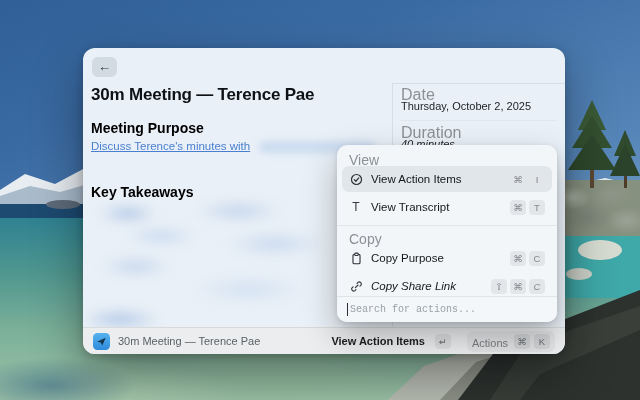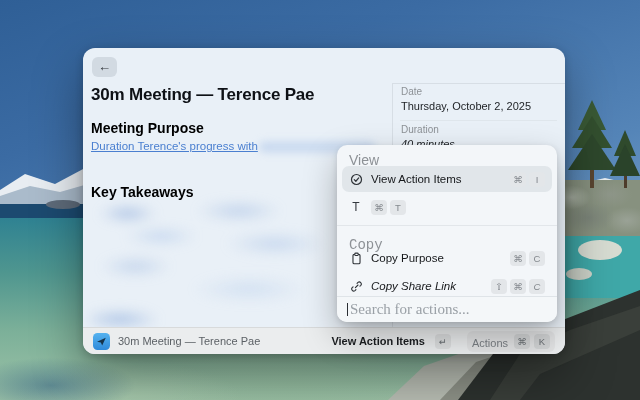--- a/index.html
+++ b/index.html
@@ -52,21 +52,21 @@
       radial-gradient(52px 13px at 28% 28%, rgba(158,188,230,.5), transparent 70%),
       radial-gradient(72px 17px at 72% 34%, rgba(150,180,225,.42), transparent 70%),
       radial-gradient(52px 15px at 18% 52%, rgba(140,172,220,.42), transparent 70%),
       radial-gradient(82px 19px at 62% 70%, rgba(168,196,234,.36), transparent 70%),
       radial-gradient(58px 15px at 12% 94%, rgba(118,156,214,.55), transparent 70%); }
 
   
   .vdiv { position:absolute; left:309px; top:35px; width:1px; height:244px; background:#d7dee5; }
   .hdiv { position:absolute; left:309px; top:35px; width:173px; height:1px; background:#d7dee5; }
   .rowdiv { position:absolute; left:317px; top:72px; width:157px; height:1px; background:#dfe6ec; }
-  .meta-label { position:absolute; left:318px; font-size:10px; color:#8d9196; }
+  .meta-label { position:absolute; left:318px; font-size:16px; color:#8d9196; }
   .meta-value { position:absolute; left:318px; font-size:11px; color:#1d2024; }
 
   
   .statusbar { position:absolute; left:0; bottom:0; width:482px; height:27px; background:#ebedee;
                border-top:1px solid #d8dadb; display:flex; align-items:center; padding:0 10px; gap:8px; }
   .appicon { width:17px; height:17px; border-radius:4.5px; flex:0 0 auto;
              background:linear-gradient(180deg,#55b2ef,#2f8ada); display:flex; align-items:center; justify-content:center; }
   .sb-title { font-size:11px; color:#5c6166; flex:1 1 auto; white-space:nowrap; overflow:hidden; }
   .sb-primary { font-size:11px; font-weight:700; color:#1b1e21; margin-right:2px; white-space:nowrap; }
   kbd { font-family:"Liberation Sans","DejaVu Sans",sans-serif; display:inline-flex; align-items:center;
@@ -87,22 +87,22 @@
   .pal-row.sel { background:#e1e6ea; }
   .pal-ic { width:14px; height:14px; flex:0 0 auto; display:flex; align-items:center;
             justify-content:center; color:#33383e; font-size:12px; font-weight:500; }
   .pal-txt { flex:1 1 auto; font-size:11.5px; color:#16181b; white-space:nowrap; }
   .keys { display:flex; gap:3px; }
   .keys kbd { background:#e3e6e9; color:#84898e; }
   .pal-div { position:absolute; left:0; top:80px; width:220px; height:1px; background:#e2e6ea; }
   .pal-search { position:absolute; left:0; top:151px; width:220px; height:26px; background:#f4f7f9;
                 border-top:1px solid #dfe4e8; display:flex; align-items:center; padding:0 10px; }
   .caret { width:1px; height:13px; background:#2a2e33; margin-right:2px; }
-  .pal-search input { border:none; outline:none; background:transparent; font-size:15px;
-                      color:#1d2024; width:180px; font-family:Liberation Serif, serif; }
+  .pal-search input { border:none; outline:none; background:transparent; font-size:10px;
+                      color:#1d2024; width:180px; font-family:Liberation Mono, monospace; }
   .pal-search input::placeholder { color:#9aa0a6; }
   svg { display:block; }
 </style>
 </head>
 <body>
 
 <div class="stage">
 
   <div class="wp sky"></div>
   <svg class="wp mountains" width="640" height="54" viewBox="0 0 640 54" preserveAspectRatio="none">
@@ -130,21 +130,21 @@
     <polygon fill="#8e9288" points="60,118 96,80 126,70 140,118"></polygon>
     <polygon fill="#2d322f" points="78,118 116,68 162,46 260,8 260,118"></polygon>
     <polygon fill="#40453f" opacity="0.7" points="110,118 140,72 190,48 260,24 260,48 160,92 140,118"></polygon>
   </svg>
 
   <div class="window">
     <button class="back"><span>←</span></button>
 
     <h1 class="title">30m Meeting — Terence Pae</h1>
     <h2 class="h2 purpose-h">Meeting Purpose</h2>
-    <a class="link" href="#">Duration Terence's progress with</a>
+    <a class="link" href="#">Discuss Terence's minutes with</a>
     <span class="blur-tail"></span>
     <h2 class="h2 takeaways-h">Key Takeaways</h2>
     <div class="blur-block"></div>
 
     <div class="hdiv"></div>
     <div class="vdiv"></div>
     <div class="rowdiv"></div>
     <div class="meta-label" style="top:38px;">Date</div>
     <div class="meta-value" style="top:52px;">Thursday, October 2, 2025</div>
     <div class="meta-label" style="top:76px;">Duration</div>
@@ -179,28 +179,29 @@
       </span>
       <span class="pal-txt">View Action Items</span>
       <span class="keys">
           <kbd>⌘</kbd>
           <kbd>I</kbd>
         </span>
     </div>
 
     <div class="pal-row" style="top:49px;">
       <span class="pal-ic">T</span>
+      <span class="pal-txt">View Transcript</span>
       <span class="keys">
           <kbd>⌘</kbd>
           <kbd>T</kbd>
         </span>
     </div>
 
     <div class="pal-div"></div>
-    <div class="pal-label" style="top:92px;font-family:Liberation Mono, monospace;">Copy</div>
+    <div class="pal-label" style="top:86px;">Copy</div>
 
     <div class="pal-row" style="top:100px;">
       <span class="pal-ic">
         <svg width="13" height="13" viewBox="0 0 14 14">
             <rect x="3.2" y="2.6" width="7.6" height="10" rx="1.4" fill="none" stroke="#2f3338" stroke-width="1.2"></rect>
             <rect x="5.2" y="1.2" width="3.6" height="2.6" rx="0.9" fill="#f3f6f9" stroke="#2f3338" stroke-width="1.1"></rect>
           </svg>
       </span>
       <span class="pal-txt">Copy Purpose</span>
       <span class="keys">

